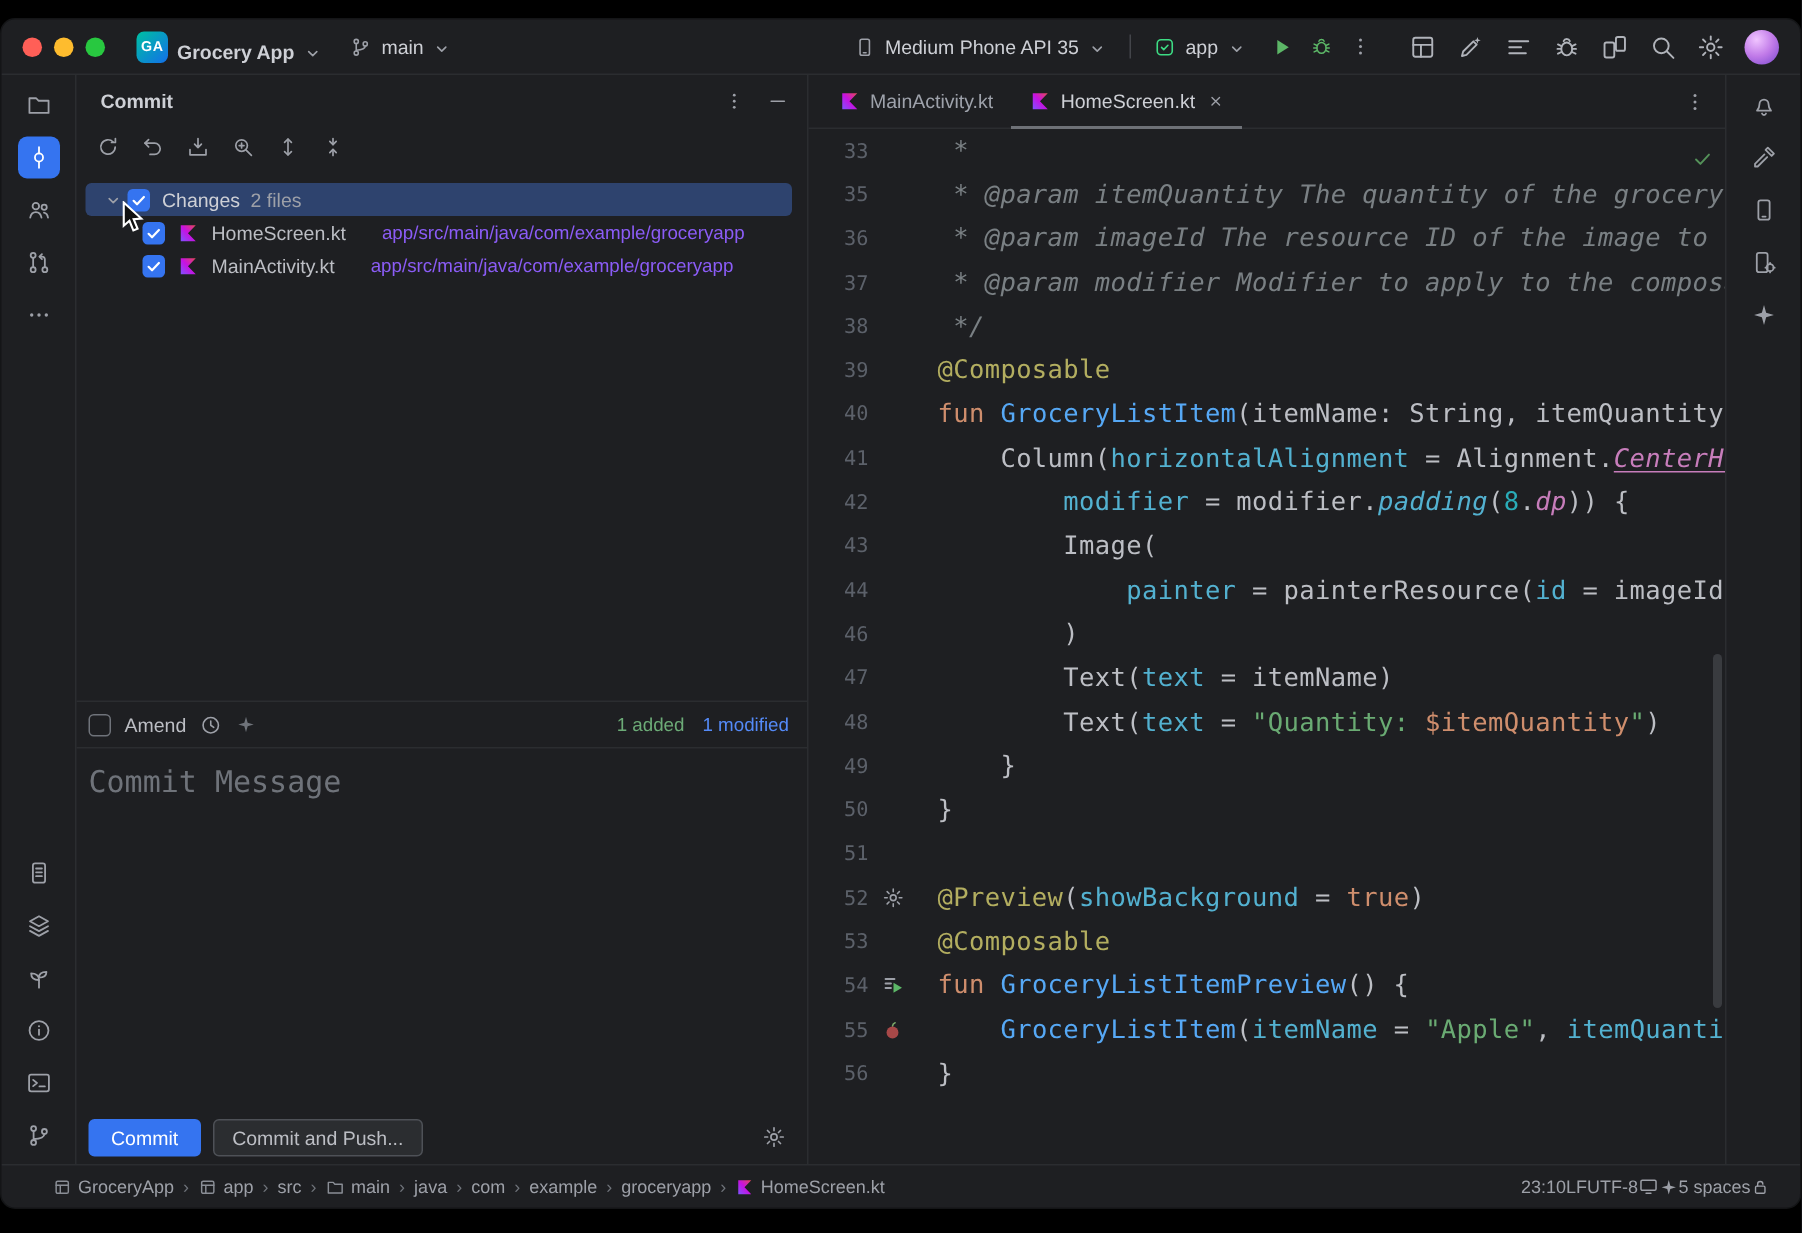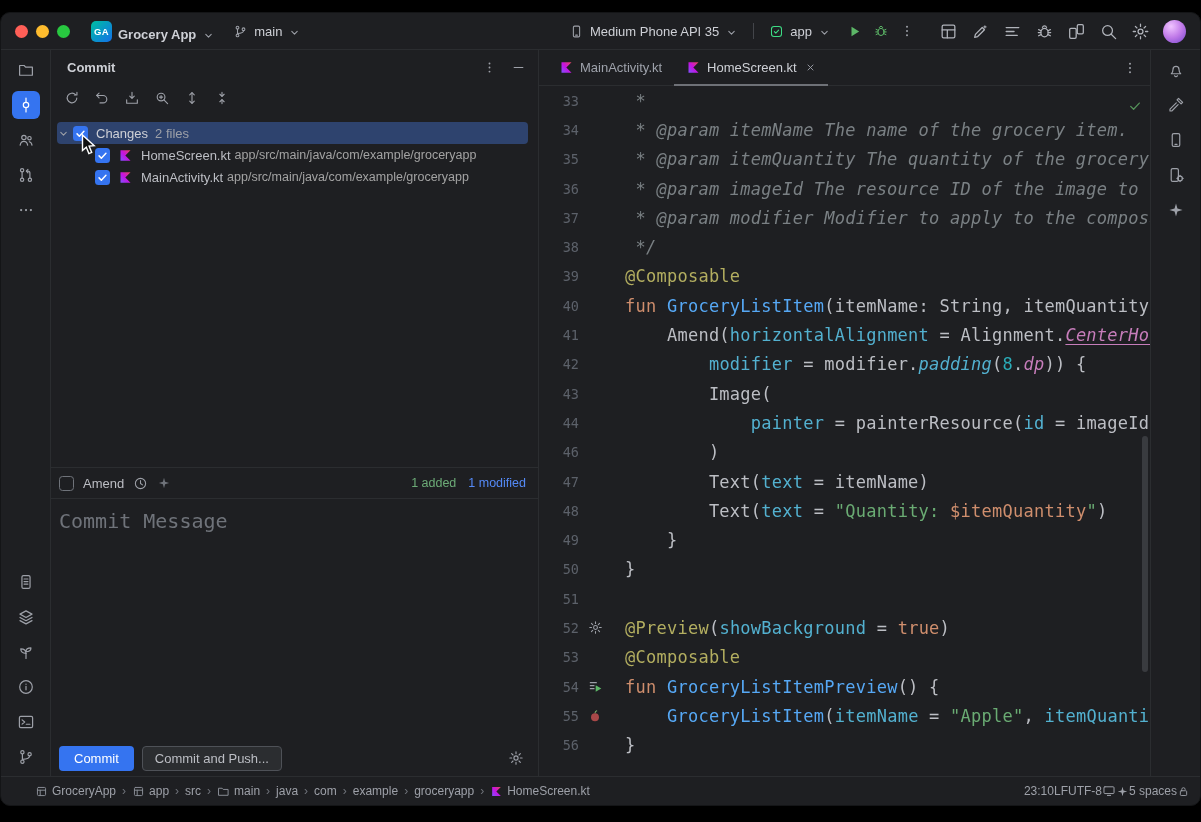--- a/index.html
+++ b/index.html
@@ -35,25 +35,25 @@
   .tool.sel{background:#3574f0;color:#fff}
 
   
   .commit{width:487px;flex:0 0 487px;border-right:1px solid #2b2d30;display:flex;flex-direction:column;min-height:0}
   .cp-head{height:34px;flex:0 0 34px;display:flex;align-items:center;padding:0 12px 0 16px;font-size:13px;font-weight:700;color:#ced0d6;gap:14px}
   .cp-head .sp{flex:1}
   .cp-head .hbtn{color:#9da0a8;display:flex}
   .cp-tools{height:28px;flex:0 0 28px;display:flex;align-items:center;gap:7px;padding:0 9px}
   .tbtn{width:23px;height:23px;border-radius:4px;display:flex;align-items:center;justify-content:center;color:#9da0a8}
   .tree{flex:1;padding-top:10px;overflow:hidden;position:relative}
-  .trow{height:22px;display:flex;align-items:center;font-size:13px;color:#ced0d6;margin:0 10px 0 6px;border-radius:4px;padding-left:0;white-space:nowrap;overflow:hidden}
+  .trow{height:22px;display:flex;align-items:center;font-size:13px;color:#ced0d6;margin:0 10px 0 6px;border-radius:4px;padding-left:12px;white-space:nowrap;overflow:hidden}
   .trow.sel{background:#2e436e}
   .trow .meta{color:#9da0a8;margin-left:7px}
   .trow .fname{color:#bcbec4;margin-left:8px}
-  .trow .path{color:#a3a3a3;margin-left:4px;font-size:12.5px}
+  .trow .path{color:#8b5cf6;margin-left:24px;font-size:12.5px}
   .trow.file{padding-left:38px}
   .tchev{display:flex;color:#9da0a8;margin-right:3px}
   .cb{width:15px;height:15px;border-radius:3.5px;flex:0 0 15px;box-sizing:border-box}
   .cb.on{background:#3574f0;display:flex;align-items:center;justify-content:center}
   .cb.off{border:1.5px solid #6f737a}
   .ficon{display:flex;margin-left:8px}
   .amend-row{height:30px;flex:0 0 30px;border-top:1px solid #2b2d30;display:flex;align-items:center;padding:0 12px 0 8px;gap:9px;font-size:13px;color:#bcbec4}
   .amend-ic{display:flex;color:#9da0a8}
   .stats{margin-left:auto;display:flex;gap:12px;font-size:12.5px}
   .added{color:#6cab77}.modified{color:#548af7}
@@ -91,21 +91,21 @@
   .t-num{color:#2aacb8}
   .t-tpl{color:#cf8e6d}
   .t-ext{color:#53b1d0;font-style:italic}
   .t-prop{color:#c77dbb;font-style:italic}
   .t-static{color:#c77dbb;font-style:italic;text-decoration:underline;text-underline-offset:3px}
   .inspect{position:absolute;top:12px;right:8px;color:#549159;z-index:5}
   .scrollbar{position:absolute;right:2px;top:350px;width:6px;height:236px;background:#5a5d63;opacity:.45;border-radius:3px;z-index:4}
 
   
   .status{height:28px;flex:0 0 28px;border-top:1px solid #2b2d30;display:flex;align-items:center;
-          padding:0 10px 0 34px;font-size:12px;color:#9da0a8}
+          padding:0 20px 0 34px;font-size:12px;color:#9da0a8}
   .bc{display:flex;align-items:center;gap:3px;white-space:nowrap}
   .bc-item{display:flex;align-items:center;gap:4px}
   .sepc{color:#6f737a;margin:0 3px}
   .status .right{margin-left:auto;display:flex;align-items:center;}
   .status .ric{display:flex;color:#9da0a8}
 
   .cursor{position:absolute;left:81px;top:134px;z-index:60}
 </style>
 </head>
 <body>
@@ -523,28 +523,27 @@
               <circle cx="12" cy="18.5" r="1.5" fill="currentColor" stroke="none"></circle>
             </svg>
           </div>
         </div>
       <div class="code" id="codearea">
         <span class="inspect" id="inspectic"><svg width="14" height="14" viewBox="0 0 24 24" fill="none" stroke="currentColor" stroke-width="2.2" stroke-linecap="round" stroke-linejoin="round">
               <path d="M4.6 12.6l5 5L19.4 7"></path>
             </svg></span>
         <span class="scrollbar"></span>
       <div class="crow"><span class="lnum">33</span><span class="gslot"></span><span class="ctext"><span class="t-com"> *</span></span></div>
-          <div class="crow"><span class="lnum">34</span><span class="gslot"></span><span class="ctext"><span class="t-com"> * @param itemName The name of the grocery item.</span></span></div>
           <div class="crow"><span class="lnum">35</span><span class="gslot"></span><span class="ctext"><span class="t-com"> * @param itemQuantity The quantity of the grocery item.</span></span></div>
           <div class="crow"><span class="lnum">36</span><span class="gslot"></span><span class="ctext"><span class="t-com"> * @param imageId The resource ID of the image to display.</span></span></div>
           <div class="crow"><span class="lnum">37</span><span class="gslot"></span><span class="ctext"><span class="t-com"> * @param modifier Modifier to apply to the composable.</span></span></div>
           <div class="crow"><span class="lnum">38</span><span class="gslot"></span><span class="ctext"><span class="t-com"> */</span></span></div>
           <div class="crow"><span class="lnum">39</span><span class="gslot"></span><span class="ctext"><span class="t-ann">@Composable</span></span></div>
           <div class="crow"><span class="lnum">40</span><span class="gslot"></span><span class="ctext"><span class="t-kw">fun </span><span class="t-fn">GroceryListItem</span><span class="t-pl">(itemName: String, itemQuantity: Int, imageId: Int,</span></span></div>
-          <div class="crow"><span class="lnum">41</span><span class="gslot"></span><span class="ctext"><span class="t-pl">    Amend(</span><span class="t-arg">horizontalAlignment</span><span class="t-pl"> = Alignment.</span><span class="t-static">CenterHorizontally</span></span></div>
+          <div class="crow"><span class="lnum">41</span><span class="gslot"></span><span class="ctext"><span class="t-pl">    Column(</span><span class="t-arg">horizontalAlignment</span><span class="t-pl"> = Alignment.</span><span class="t-static">CenterHorizontally</span></span></div>
           <div class="crow"><span class="lnum">42</span><span class="gslot"></span><span class="ctext"><span class="t-pl">        </span><span class="t-arg">modifier</span><span class="t-pl"> = modifier.</span><span class="t-ext">padding</span><span class="t-pl">(</span><span class="t-num">8</span><span class="t-pl">.</span><span class="t-prop">dp</span><span class="t-pl">)) {</span></span></div>
           <div class="crow"><span class="lnum">43</span><span class="gslot"></span><span class="ctext"><span class="t-pl">        Image(</span></span></div>
           <div class="crow"><span class="lnum">44</span><span class="gslot"></span><span class="ctext"><span class="t-pl">            </span><span class="t-arg">painter</span><span class="t-pl"> = painterResource(</span><span class="t-arg">id</span><span class="t-pl"> = imageId),</span></span></div>
           <div class="crow"><span class="lnum">46</span><span class="gslot"></span><span class="ctext"><span class="t-pl">        )</span></span></div>
           <div class="crow"><span class="lnum">47</span><span class="gslot"></span><span class="ctext"><span class="t-pl">        Text(</span><span class="t-arg">text</span><span class="t-pl"> = itemName)</span></span></div>
           <div class="crow"><span class="lnum">48</span><span class="gslot"></span><span class="ctext"><span class="t-pl">        Text(</span><span class="t-arg">text</span><span class="t-pl"> = </span><span class="t-str">"Quantity: </span><span class="t-tpl">$itemQuantity</span><span class="t-str">"</span><span class="t-pl">)</span></span></div>
           <div class="crow"><span class="lnum">49</span><span class="gslot"></span><span class="ctext"><span class="t-pl">    }</span></span></div>
           <div class="crow"><span class="lnum">50</span><span class="gslot"></span><span class="ctext"><span class="t-pl">}</span></span></div>
           <div class="crow"><span class="lnum">51</span><span class="gslot"></span><span class="ctext"></span></div>
           <div class="crow"><span class="lnum">52</span><span class="gslot"><span style="display:flex;color:#9da0a8"><svg width="15" height="15" viewBox="0 0 24 24" fill="none" stroke="currentColor" stroke-width="1.7" stroke-linecap="round" stroke-linejoin="round">

